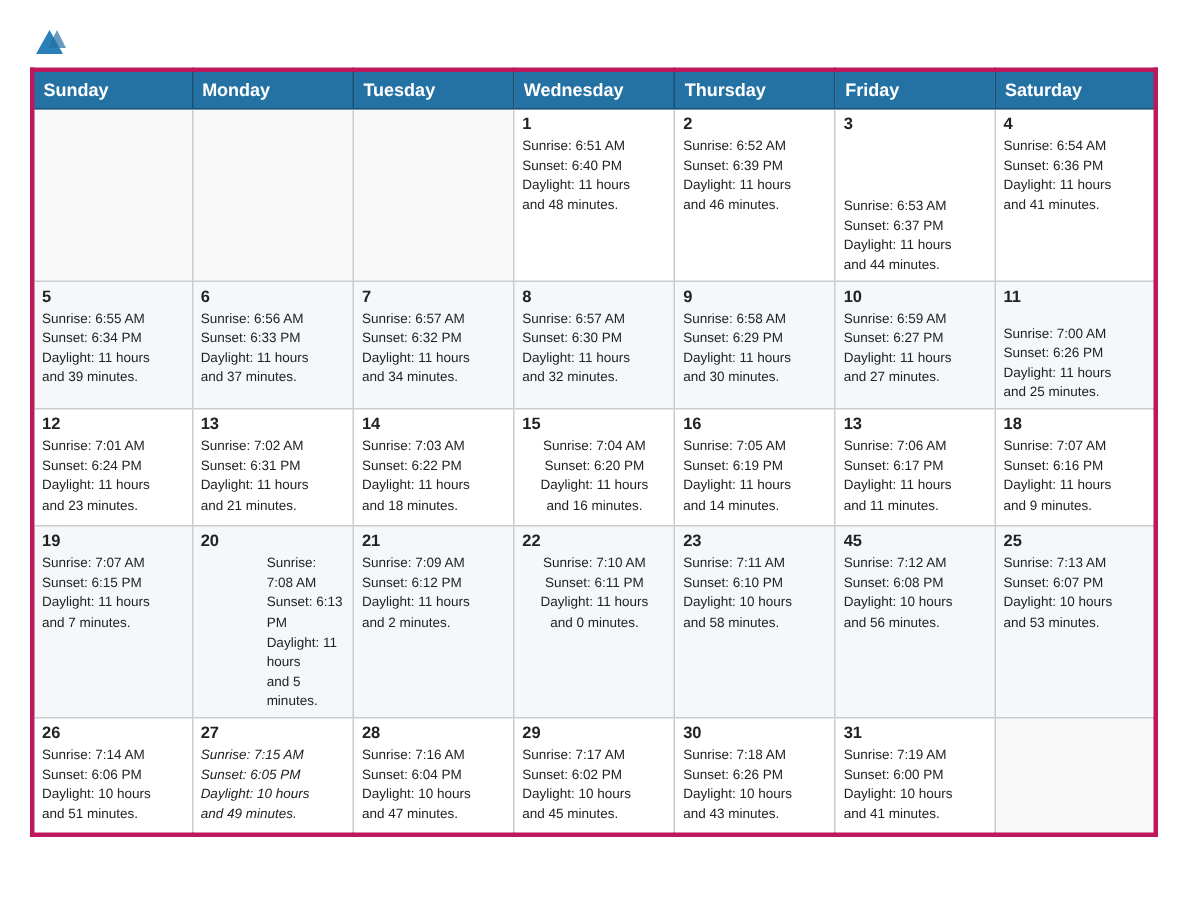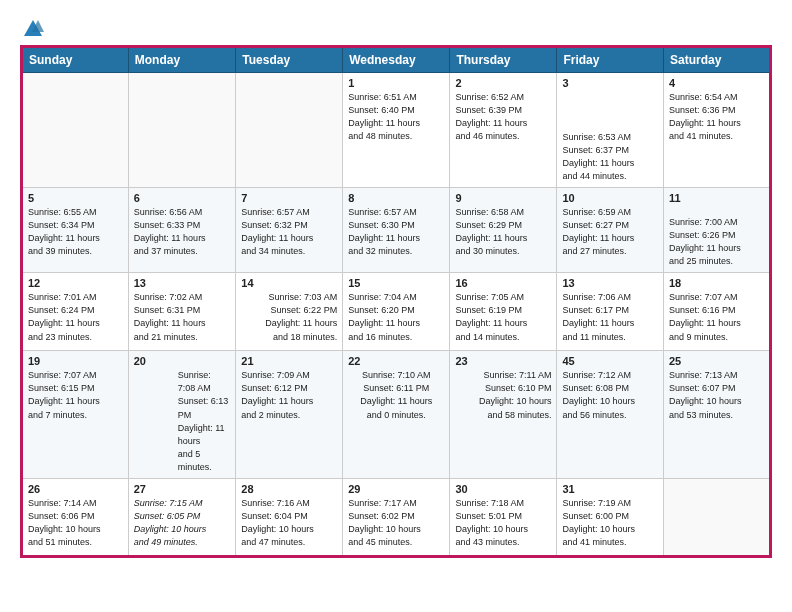--- a/index.html
+++ b/index.html
@@ -209,28 +209,28 @@
           </td>
           <td>
             <span class="day-num">13</span>
             <div class="day-info" style="white-space: pre-line;">Sunrise: 7:02 AM
 Sunset: 6:31 PM
 Daylight: 11 hours
 and 21 minutes.</div>
           </td>
           <td>
             <span class="day-num">14</span>
-            <div class="day-info" style="white-space: pre-line; text-align: right;">Sunrise: 7:03 AM
+            <div class="day-info" style="white-space: pre-line;">Sunrise: 7:03 AM
 Sunset: 6:22 PM
 Daylight: 11 hours
 and 18 minutes.</div>
           </td>
           <td>
             <span class="day-num">15</span>
-            <div class="day-info" style="white-space: pre-line;">Sunrise: 7:04 AM
+            <div class="day-info" style="white-space: pre-line; text-align: center;">Sunrise: 7:04 AM
 Sunset: 6:20 PM
 Daylight: 11 hours
 and 16 minutes.</div>
           </td>
           <td>
             <span class="day-num">16</span>
             <div class="day-info" style="white-space: pre-line;">Sunrise: 7:05 AM
 Sunset: 6:19 PM
 Daylight: 11 hours
 and 14 minutes.</div>
@@ -274,21 +274,21 @@
           </td>
           <td>
             <span class="day-num">22</span>
             <div class="day-info" style="white-space: pre-line; text-align: center;">Sunrise: 7:10 AM
 Sunset: 6:11 PM
 Daylight: 11 hours
 and 0 minutes.</div>
           </td>
           <td>
             <span class="day-num">23</span>
-            <div class="day-info" style="white-space: pre-line; text-align: right;">Sunrise: 7:11 AM
+            <div class="day-info" style="white-space: pre-line;">Sunrise: 7:11 AM
 Sunset: 6:10 PM
 Daylight: 10 hours
 and 58 minutes.</div>
           </td>
           <td>
             <span class="day-num">45</span>
             <div class="day-info" style="white-space: pre-line;">Sunrise: 7:12 AM
 Sunset: 6:08 PM
 Daylight: 10 hours
 and 56 minutes.</div>
@@ -326,21 +326,21 @@
           <td>
             <span class="day-num">29</span>
             <div class="day-info" style="white-space: pre-line;">Sunrise: 7:17 AM
 Sunset: 6:02 PM
 Daylight: 10 hours
 and 45 minutes.</div>
           </td>
           <td>
             <span class="day-num">30</span>
             <div class="day-info" style="white-space: pre-line;">Sunrise: 7:18 AM
-Sunset: 5:01 PM
+Sunset: 6:26 PM
 Daylight: 10 hours
 and 43 minutes.</div>
           </td>
           <td>
             <span class="day-num">31</span>
             <div class="day-info" style="white-space: pre-line;">Sunrise: 7:19 AM
 Sunset: 6:00 PM
 Daylight: 10 hours
 and 41 minutes.</div>
           </td>

